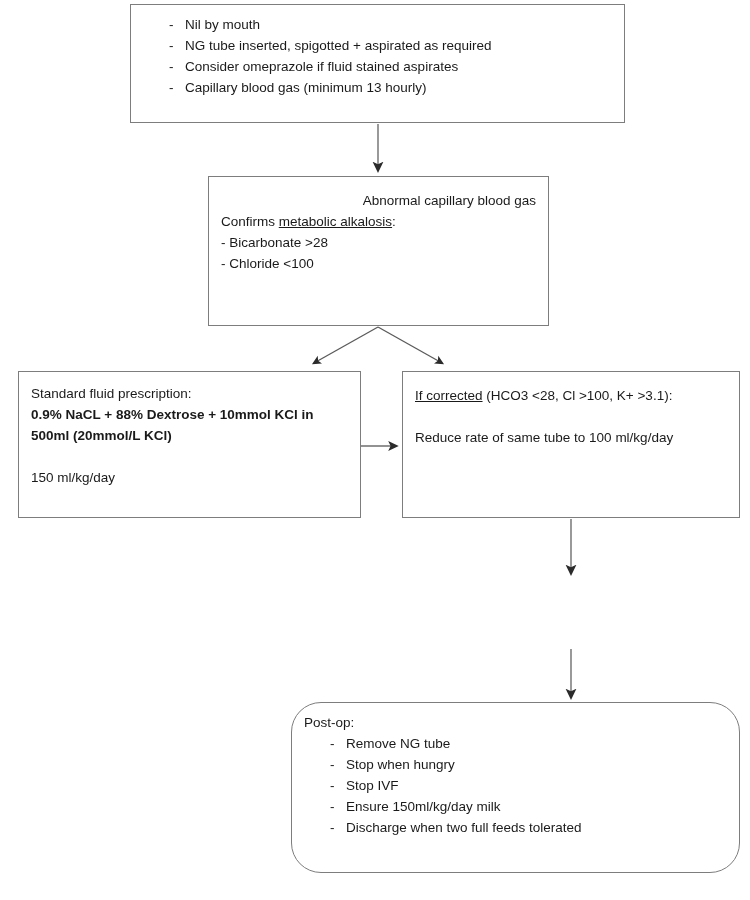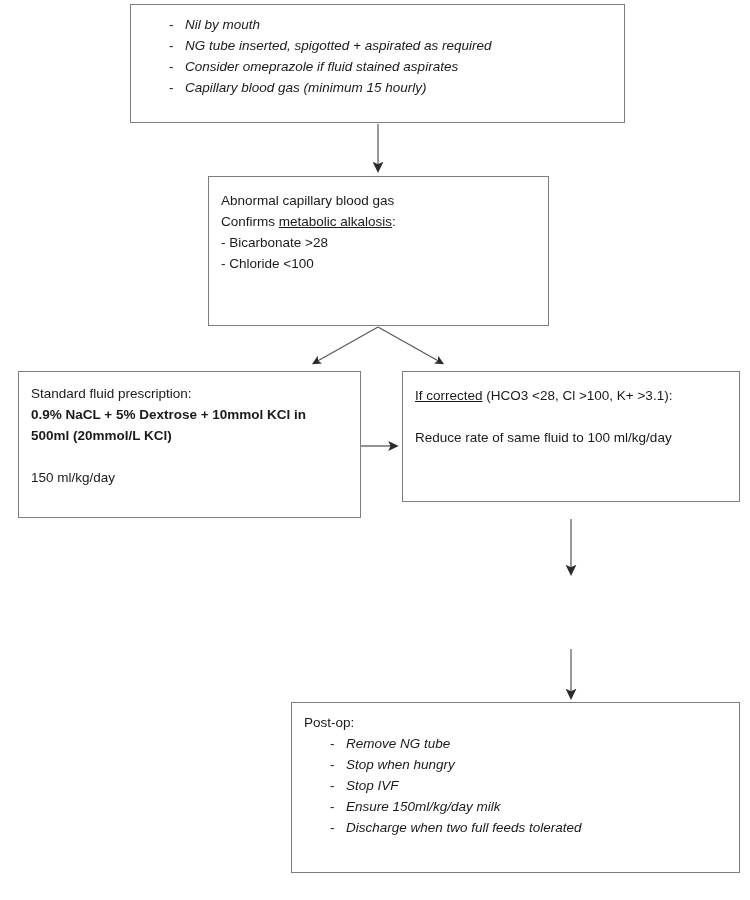--- a/index.html
+++ b/index.html
@@ -38,24 +38,23 @@
   }
   .bullet-dash {
     width: 42px;
     flex: 0 0 42px;
     text-align: left;
     padding-left: 26px;
     box-sizing: border-box;
   }
   .bullet-text {
     flex: 1 1 auto;
-    font-style: italic;
   }
   .center-line {
-    text-align: left;
+    text-align: right;
   }
   .bold {
     font-weight: bold;
   }
   .ul {
     text-decoration: underline;
   }
   .spacer {
     height: 1.55em;
   }
@@ -66,23 +65,23 @@
     position: absolute;
     left: 0; top: 0;
     width: 750px; height: 900px;
     pointer-events: none;
   }
 
   
   #box-initial-management { left: 130px; top: 4px;   width: 495px; height: 119px; }
   #box-abnormal-gas       { left: 208px; top: 176px; width: 341px; height: 150px; }
   #box-standard-fluid     { left: 18px;  top: 371px; width: 343px; height: 147px; }
-  #box-if-corrected       { left: 402px; top: 371px; width: 338px; height: 131px; }
+  #box-if-corrected       { left: 402px; top: 371px; width: 338px; height: 147px; }
   #box-pyloromyotomy      { left: 402px; top: 578px; width: 338px; height: 70px; }
-  #box-postop             { left: 291px; top: 702px; width: 449px; height: 171px; }
+  #box-postop             { left: 291px; top: 702px; width: 449px; height: 171px; border-radius: 30px; }
 
   #box-pyloromyotomy .inner { padding-top: 14px; }
   #box-postop .inner { padding-top: 10px; }
   #box-if-corrected .inner { padding-top: 14px; }
   #box-standard-fluid .inner { padding-top: 12px; }
   #box-abnormal-gas .inner { padding-top: 14px; }
   #box-initial-management .inner { padding-top: 10px; }
 </style>
 </head>
 <body>
@@ -130,49 +129,49 @@
       <div class="bullet-row">
         <span class="bullet-dash">-</span>
         <span class="bullet-text">NG tube inserted, spigotted + aspirated as required</span>
       </div>
       <div class="bullet-row">
         <span class="bullet-dash">-</span>
         <span class="bullet-text">Consider omeprazole if fluid stained aspirates</span>
       </div>
       <div class="bullet-row">
         <span class="bullet-dash">-</span>
-        <span class="bullet-text">Capillary blood gas (minimum 15 hourly)</span>
+        <span class="bullet-text">Capillary blood gas (minimum 13 hourly)</span>
       </div>
     </div>
   </div>
 
   <div class="box" id="box-abnormal-gas">
     <div class="inner">
       <div class="center-line">Abnormal capillary blood gas</div>
       <div><span>Confirms </span><span class="ul">metabolic alkalosis</span><span>:</span></div>
       <div>- Bicarbonate &gt;28</div>
       <div>- Chloride &lt;100</div>
     </div>
   </div>
 
   <div class="box" id="box-standard-fluid">
     <div class="inner">
       <div>Standard fluid prescription:</div>
-      <div class="bold">0.9% NaCL + 5% Dextrose + 10mmol KCl in</div>
+      <div class="bold">0.9% NaCL + 88% Dextrose + 10mmol KCl in</div>
       <div class="bold">500ml (20mmol/L KCl)</div>
       <div class="spacer"></div>
       <div>150 ml/kg/day</div>
     </div>
   </div>
 
   <div class="box" id="box-if-corrected">
     <div class="inner">
       <div class="plain-line"><span class="ul">If corrected</span><span> (HCO3 &lt;28, Cl &gt;100, K+ &gt;3.1):</span></div>
       <div class="spacer"></div>
-      <div>Reduce rate of same fluid to 100 ml/kg/day</div>
+      <div>Reduce rate of same tube to 100 ml/kg/day</div>
     </div>
   </div>
 
 
   <div class="box" id="box-postop">
     <div class="inner">
       <div>Post-op:</div>
       <div class="bullet-row">
         <span class="bullet-dash">-</span>
         <span class="bullet-text">Remove NG tube</span>

